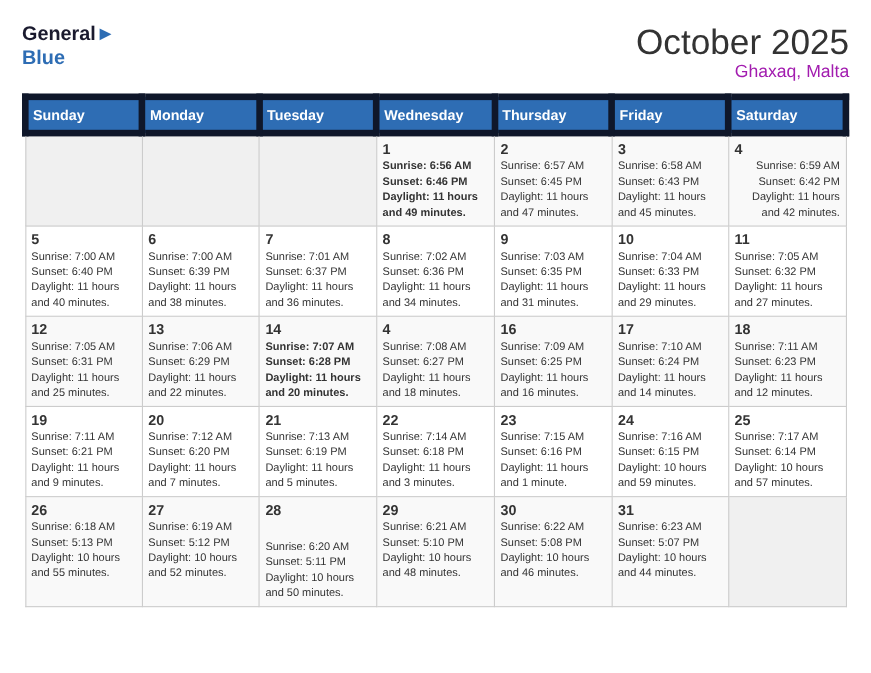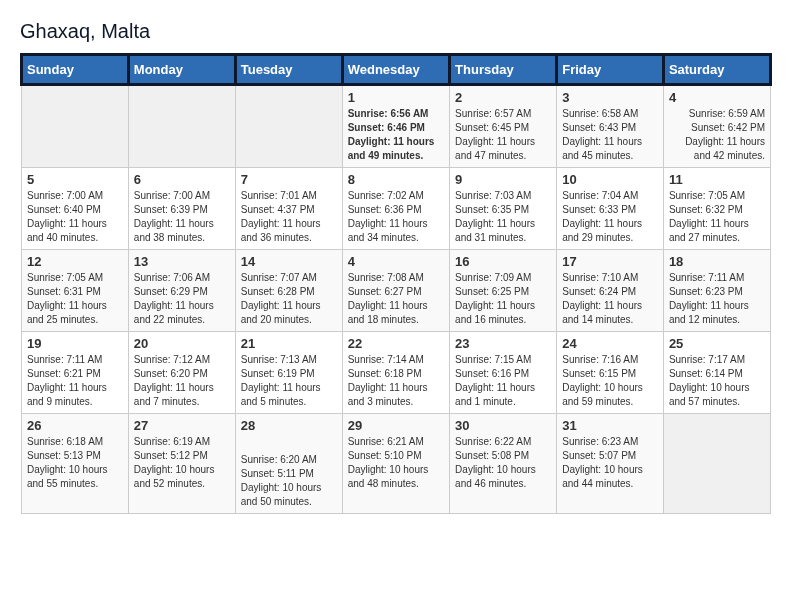--- a/index.html
+++ b/index.html
@@ -31,36 +31,36 @@
     }
     .title-block {
       text-align: right;
     }
     .month-title {
       font-size: 32px;
       font-weight: normal;
       color: #333;
     }
     .subtitle {
-      font-size: 20px;
-      color: #0f172a;
+      font-size: 16px;
+      color: #a21caf;
     }
     .calendar {
       width: 100%;
       border-collapse: collapse;
       border: 1px solid #ccc;
     }
     .calendar th {
       background: #2e6db4;
       color: #fff;
       font-size: 13px;
       font-weight: bold;
       padding: 6px 4px;
       text-align: left;
-      border: 3px solid #0f172a;
+      border: 6px solid #0f172a;
     }
     .calendar td {
       vertical-align: top;
       border: 1px solid #ccc;
       padding: 4px 5px;
       width: 108px;
       min-height: 80px;
       font-size: 10.5px;
       color: #333;
       background: #fff;
@@ -83,21 +83,32 @@
       color: #333;
     }
     .empty-cell {
       background: #f0f0f0 !important;
     }
   </style>
 </head>
 <body>
 
 <div class="header">
+  <div class="logo">
+    <div>
+      <div style="display:flex;align-items:center;">
+        <span class="logo-text">General<span>►</span></span>
+      </div>
+      <div style="display:flex;align-items:center;">
+        <span style="color:#2e6db4;font-size:18px;font-weight:bold;">Blue</span>
+      </div>
+    </div>
+  </div>
   <div class="title-block">
+    <div class="month-title">October 2025</div>
     <div class="subtitle">Ghaxaq, Malta</div>
   </div>
 </div>
 
 <table class="calendar">
   <thead>
     <tr>
     <th>Sunday</th>
         <th>Monday</th>
         <th>Tuesday</th>
@@ -152,21 +163,21 @@
         <td>
           <span class="day-num">6</span>
           <div class="day-info" style="white-space: pre-line;">Sunrise: 7:00 AM
 Sunset: 6:39 PM
 Daylight: 11 hours
 and 38 minutes.</div>
         </td>
         <td>
           <span class="day-num">7</span>
           <div class="day-info" style="white-space: pre-line;">Sunrise: 7:01 AM
-Sunset: 4:37 PM
+Sunset: 6:37 PM
 Daylight: 11 hours
 and 36 minutes.</div>
         </td>
         <td>
           <span class="day-num">8</span>
           <div class="day-info" style="white-space: pre-line;">Sunrise: 7:02 AM
 Sunset: 6:36 PM
 Daylight: 11 hours
 and 34 minutes.</div>
         </td>
@@ -202,21 +213,21 @@
         </td>
         <td>
           <span class="day-num">13</span>
           <div class="day-info" style="white-space: pre-line;">Sunrise: 7:06 AM
 Sunset: 6:29 PM
 Daylight: 11 hours
 and 22 minutes.</div>
         </td>
         <td>
           <span class="day-num">14</span>
-          <div class="day-info" style="white-space: pre-line;">Sunrise: 7:07 AM
+          <div class="day-info" style="white-space: pre-line; font-weight: bold;">Sunrise: 7:07 AM
 Sunset: 6:28 PM
 Daylight: 11 hours
 and 20 minutes.</div>
         </td>
         <td>
           <span class="day-num">4</span>
           <div class="day-info" style="white-space: pre-line;">Sunrise: 7:08 AM
 Sunset: 6:27 PM
 Daylight: 11 hours
 and 18 minutes.</div>

